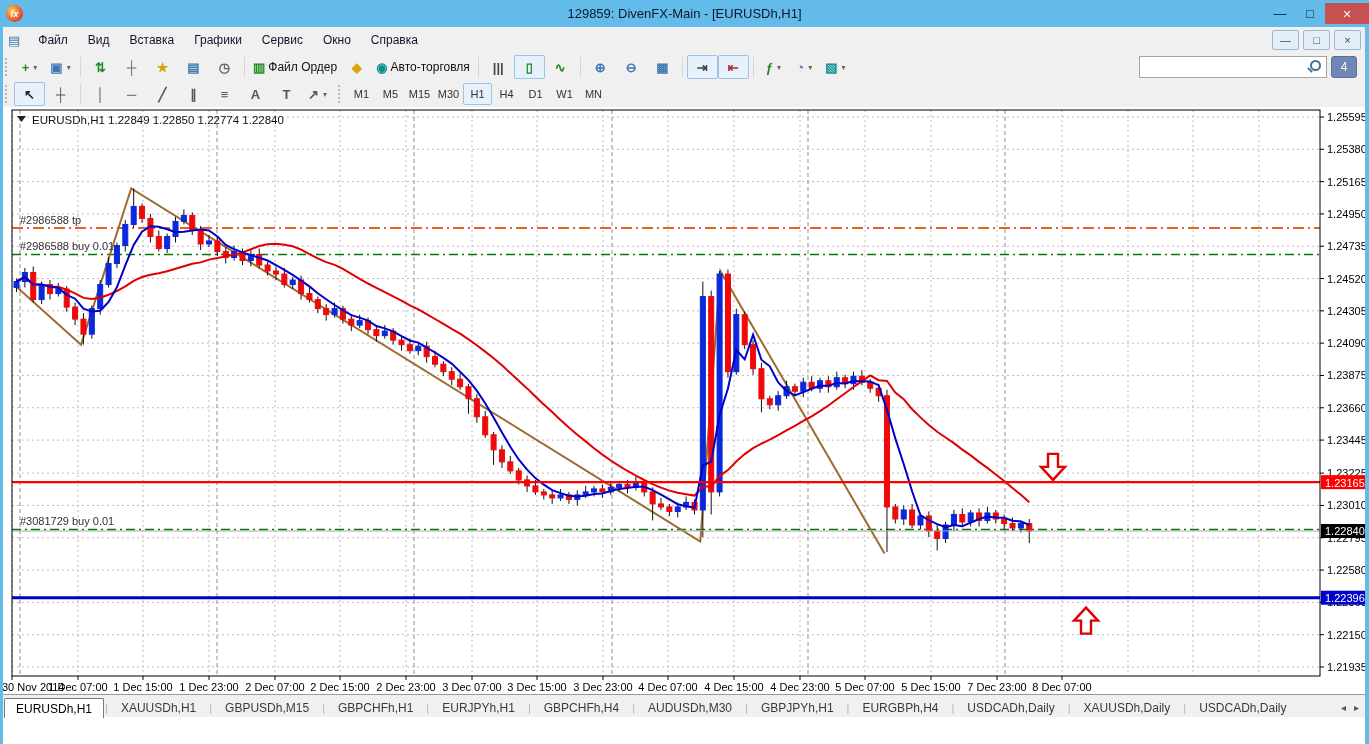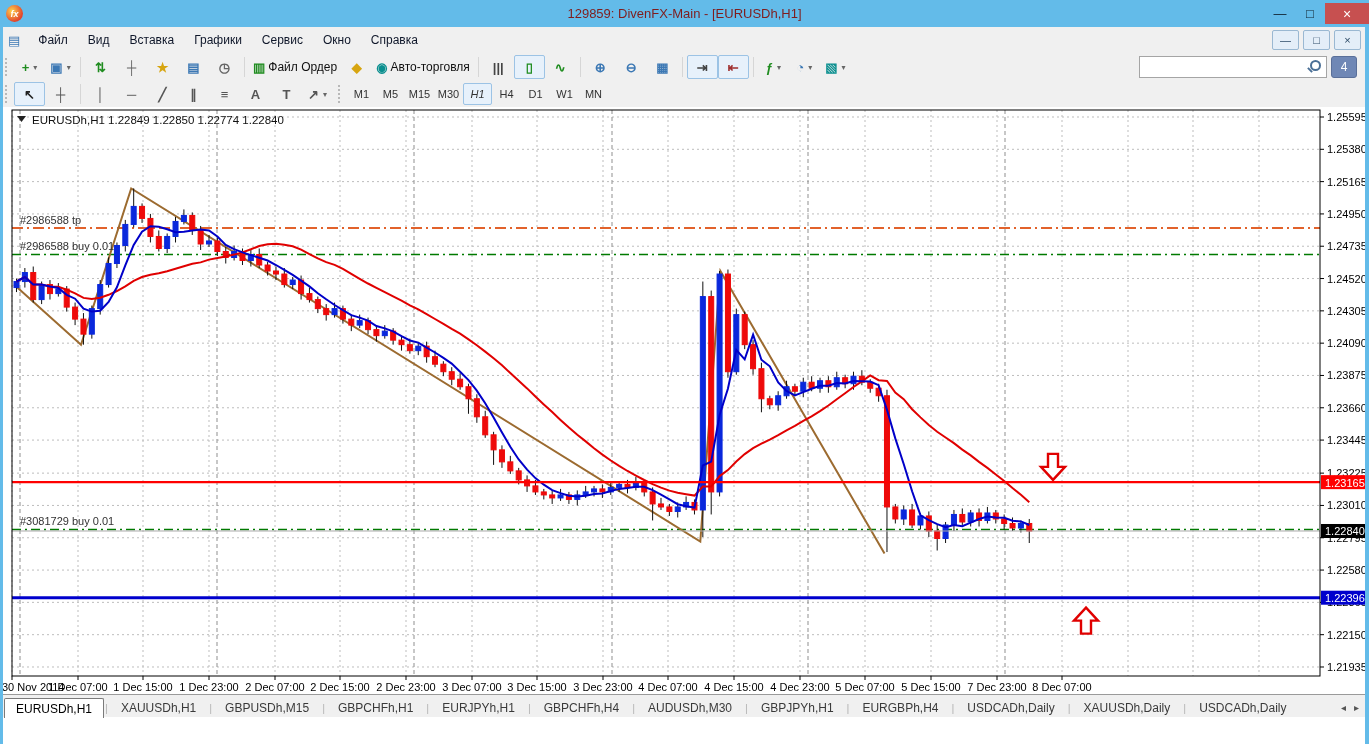--- a/index.html
+++ b/index.html
@@ -5,21 +5,21 @@
   html,body{margin:0;padding:0;background:#9db6c8;}
   .app{position:relative;width:1369px;height:744px;overflow:hidden;
        font-family:"Liberation Sans",sans-serif;background:#fff;}
   
   .titlebar{position:absolute;top:0;left:0;right:0;height:27px;background:#63bbe9;
             display:flex;align-items:center;}
   .appicon{width:17px;height:17px;margin-left:6px;border-radius:50%;
            background:radial-gradient(circle at 35% 35%,#ffd24d,#e2442c 70%);
            color:#fff;font-size:9px;font-style:italic;font-weight:bold;
            display:flex;align-items:center;justify-content:center;z-index:2;}
-  .title{position:absolute;left:0;right:0;text-align:center;font-size:13px;color:#7f1d1d;}
+  .title{position:absolute;left:0;right:0;text-align:center;font-size:13px;color:#0f172a;}
   .wcs{margin-left:auto;display:flex;align-items:center;z-index:2;}
   .wc{width:30px;height:21px;display:flex;align-items:center;justify-content:center;
       font-size:13px;color:#10222e;}
   .wc.close{background:#c75050;color:#fff;width:44px;font-size:14px;}
   
   .menubar{position:absolute;top:27px;left:0;right:0;height:26px;background:#f0f0f0;
            border-bottom:1px solid #e2e2e2;display:flex;align-items:center;padding-left:6px;}
   .micon{font-size:13px;color:#3c78b4;margin:0 8px 0 2px;}
   .menu-item{padding:4px 10px;font-size:12px;color:#0f172a;}
   .child-controls{margin-left:auto;display:flex;gap:4px;padding-right:8px;}
@@ -33,21 +33,21 @@
   .sep{width:1px;height:20px;background:#d6d6d6;margin:0 4px;}
   .tbtn{height:22px;min-width:23px;padding:0 3px;display:flex;align-items:center;
         justify-content:center;font-size:13px;border:1px solid transparent;border-radius:2px;
         color:#444;gap:3px;white-space:nowrap;}
   .tbtn.pressed{background:#e7f1fb;border-color:#9cc3e5;}
   .tbtn .lbl{font-size:12px;color:#101010;}
   .caret{font-size:8px;color:#666;margin-left:1px;}
   .tgroup{display:flex;align-items:center;}
   .tf{height:20px;min-width:27px;display:flex;align-items:center;justify-content:center;
       font-size:11px;color:#333;border:1px solid transparent;border-radius:2px;text-align:right;}
-  .tf.pressed{background:#e7f1fb;border-color:#9cc3e5;font-style:italic;}
+  .tf.pressed{background:#e7f1fb;border-color:#9cc3e5;}
   .search{margin-left:auto;display:flex;align-items:center;margin-right:12px;gap:4px;}
   .searchbox{position:relative;}
   .searchbox input{width:158px;height:20px;border:1px solid #a5a5a5;font-size:12px;
                    padding:0 22px 0 6px;font-family:"Liberation Sans",sans-serif;}
   .magicon{position:absolute;right:6px;top:4px;width:7px;height:7px;border:2px solid #4a6f96;
            border-radius:50%;}
   .magicon::after{content:"";position:absolute;left:-5px;top:7px;width:6px;height:2px;
                   background:#4a6f96;transform:rotate(45deg);}
   .badge4{min-width:24px;height:20px;background:#6f87b5;border:1px solid #5a6f99;color:#fff;
           font-size:12px;display:flex;align-items:center;justify-content:center;border-radius:3px;}

